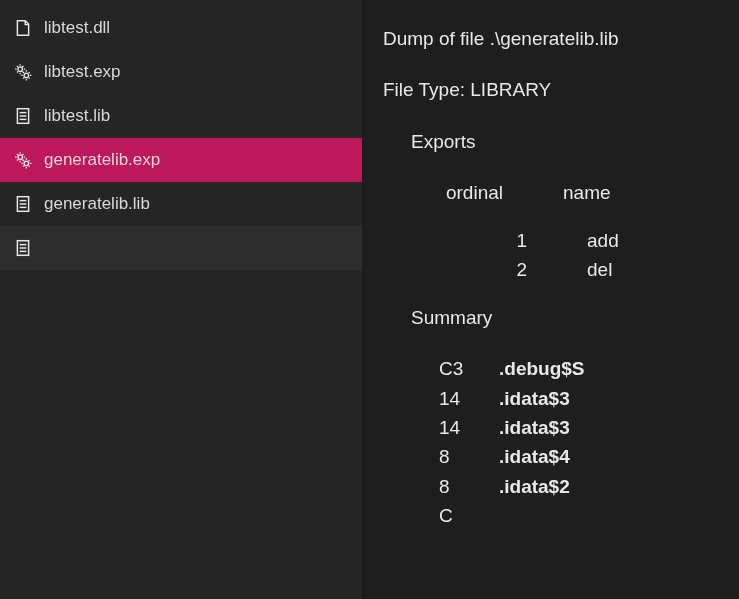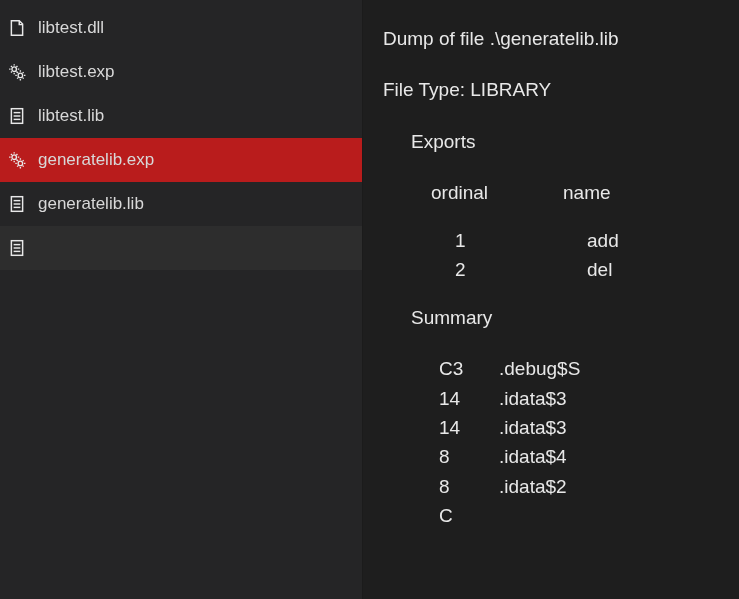--- a/index.html
+++ b/index.html
@@ -1,34 +1,34 @@
 <!DOCTYPE html>
 <html><head>
 <meta charset="utf-8">
 <style>
   html,body{margin:0;padding:0;height:100%;background:#1e1e1e;color:#e8e8e8;font-family:"Segoe UI","Microsoft YaHei",Arial,sans-serif;font-size:16px;}
   .app{display:flex;width:739px;height:599px;background:#1e1e1e;}
   .sidebar{width:362px;background:#252526;border-right:1px solid #1b1b1b;display:flex;flex-direction:column;padding-top:6px;}
   .content{flex:1;background:#1e1e1e;padding:24px 16px 0 20px;font-size:19px;line-height:1.55;}
-  .file-item{display:flex;align-items:center;height:44px;padding-left:8px;cursor:pointer;color:#d8d8d8;font-size:17px;}
+  .file-item{display:flex;align-items:center;height:44px;padding-left:14px;cursor:pointer;color:#d8d8d8;font-size:17px;}
   .file-item.hover{background:#2d2d2d;}
-  .file-item.selected{background:#b91c1c;}
+  .file-item.selected{background:#be185d;}
   .icon{width:18px;height:18px;display:flex;align-items:center;justify-content:center;margin-right:12px;flex-shrink:0;}
   .icon svg{width:18px;height:18px;}
   .label{white-space:nowrap;}
   .block{margin-bottom:4px;}
   .indent1{padding-left:28px;}
   .exports-table{padding-left:48px;}
   .exports-rows{padding-left:24px;}
   .summary-rows{padding-left:56px;}
   .row{display:flex;}
-  .ord{width:72px;padding-right:20px;}
+  .ord{width:72px;text-align:right;padding-right:20px;}
   .nm{text-align:left;margin-left:40px;}
   .sz{width:52px;text-align:left;padding-right:8px;}
-  .sec{text-align:center;}
+  .sec{text-align:center;font-weight:bold;}
 </style>
 </head>
 <body>
 
 <div class="app">
 
   <div class="sidebar" id="sidebar">
       <div class="file-item">
         <span class="icon">
           <svg viewBox="0 0 16 16" fill="none" stroke="#e8e8e8" stroke-width="1.3">

